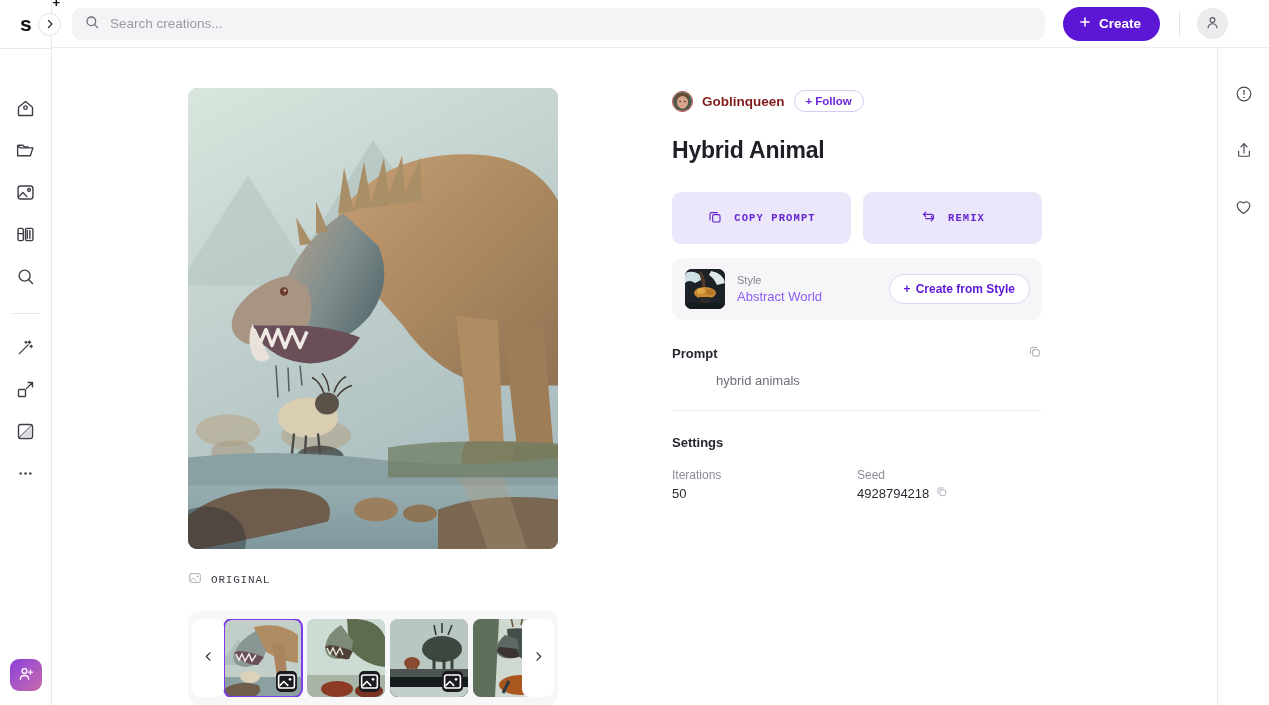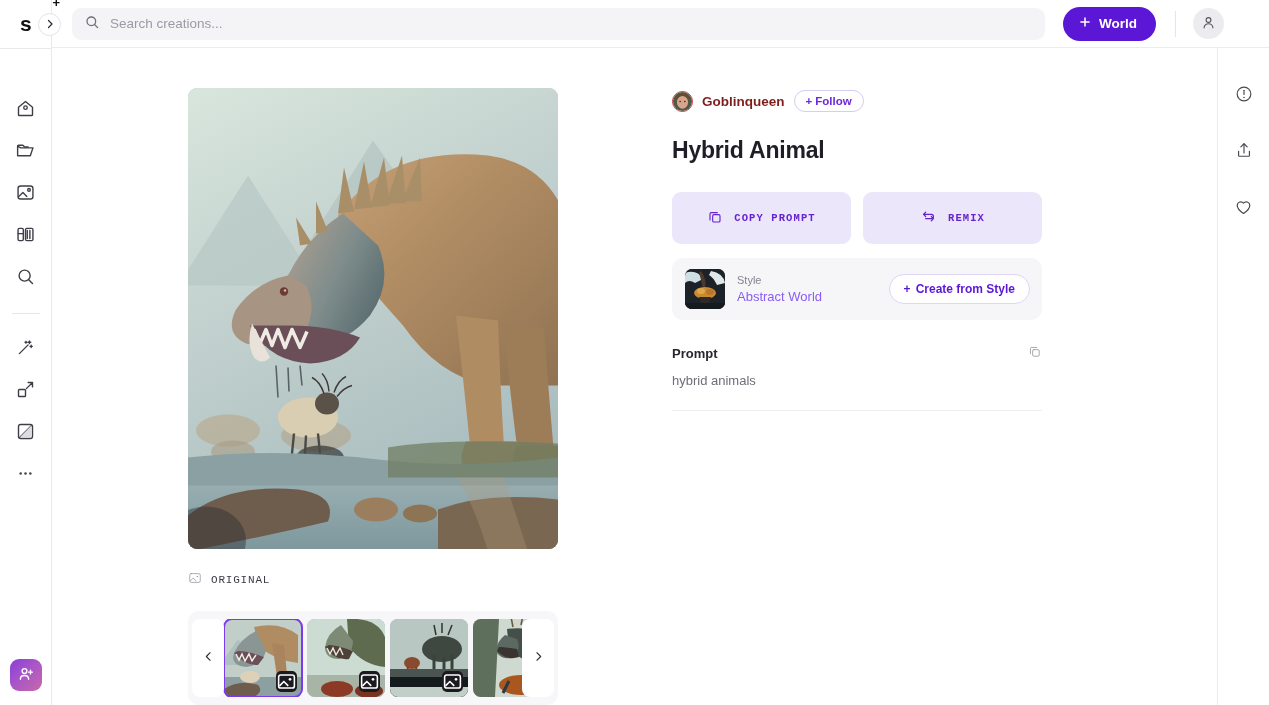--- a/index.html
+++ b/index.html
@@ -207,21 +207,21 @@
     background: #fff; border: 1px solid #ddd6f5;
     color: #5b16d6; font-size: 12px; font-weight: bold;
     font-family: "Liberation Sans", sans-serif;
     display: flex; align-items: center; gap: 5px; cursor: pointer; white-space: nowrap;
   }
   .section { margin-top: 24px; }
   .section-head {
     display: flex; align-items: center; justify-content: space-between;
   }
   .section-title { font-size: 13px; font-weight: bold; color: #27262f; }
-  .prompt-text { font-size: 13px; color: #6f6e79; margin-top: 10px; }
+  .prompt-text { font-size: 13px; color: #6f6e79; margin-top: 10px; margin-left: 44px; }
   .hr { height: 1px; background: #ededf1; margin-top: 22px; }
   .settings-grid {
     display: flex; margin-top: 16px;
   }
   .setting { width: 185px; }
   .setting-label { font-size: 12px; color: #8d8c97; line-height: 1.5; }
   .setting-value {
     font-size: 13px; color: #2b2a33; line-height: 1.5;
     display: flex; align-items: center; gap: 6px;
   }
@@ -369,21 +369,21 @@
             </svg>
         </span>
         <input class="search-input" type="text" placeholder="Search creations..." style="">
       </div>
       <button class="create-btn">
         <span>
           <svg width="14" height="14" viewBox="0 0 24 24">
               <path d="M12 5v14M5 12h14" stroke="#fff" stroke-width="2.6" stroke-linecap="round"></path>
             </svg>
         </span>
-        <span>World</span>
+        <span>Create</span>
       </button>
       <div class="topbar-divider"></div>
       <button class="avatar-btn">
         <span>
           <svg width="17" height="17" viewBox="0 0 24 24">
               <circle cx="12" cy="8.5" r="3.4" fill="none" stroke="#57565f" stroke-width="1.6"></circle>
               <path d="M5.8 19.5c0-3.4 2.8-5.8 6.2-5.8s6.2 2.4 6.2 5.8" fill="none" stroke="#57565f" stroke-width="1.6" stroke-linecap="round"></path>
             </svg>
         </span>
       </button>
@@ -692,20 +692,43 @@
                     <rect class="icon-gray" x="9" y="9" width="10.5" height="10.5" rx="2"></rect>
                     <path class="icon-gray" d="M15.5 5.5h-8a2 2 0 0 0-2 2v8"></path>
                   </svg>
               </span>
             </div>
             <div class="prompt-text">hybrid animals</div>
           </div>
 
           <div class="hr"></div>
 
+          <div class="section">
+            <div class="section-title">Settings</div>
+            <div class="settings-grid">
+              <div class="setting">
+                <div class="setting-label">Iterations</div>
+                <div class="setting-value">
+                  <span>50</span>
+                </div>
+              </div>
+              <div class="setting">
+                <div class="setting-label">Seed</div>
+                <div class="setting-value">
+                  <span>4928794218</span>
+                  <span>
+                    <svg width="13" height="13" viewBox="0 0 24 24">
+                        <rect class="icon-gray" x="9" y="9" width="10.5" height="10.5" rx="2"></rect>
+                        <path class="icon-gray" d="M15.5 5.5h-8a2 2 0 0 0-2 2v8"></path>
+                      </svg>
+                  </span>
+                </div>
+              </div>
+            </div>
+          </div>
 
         </section>
       </div>
 
       <aside class="rightrail">
         <div class="rail-item">
           <span>
             <svg width="20" height="20" viewBox="0 0 24 24">
                 <circle class="icon-stroke-thin" cx="12" cy="12" r="8.2"></circle>
                 <path class="icon-stroke-thin" d="M12 7.6v5"></path>

